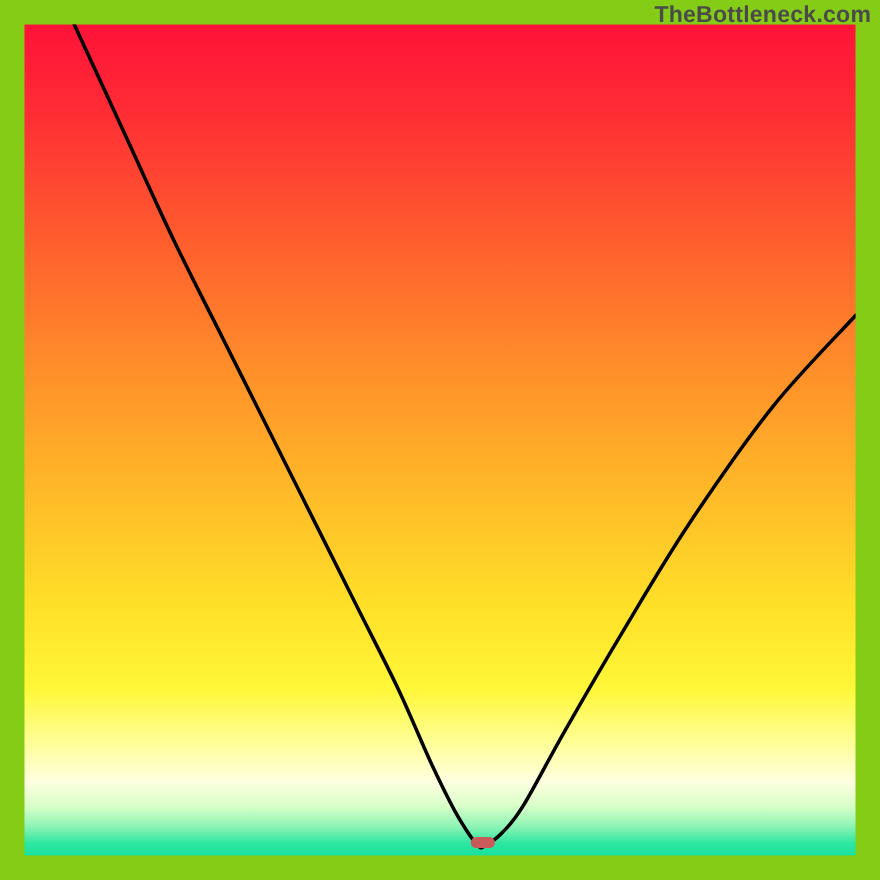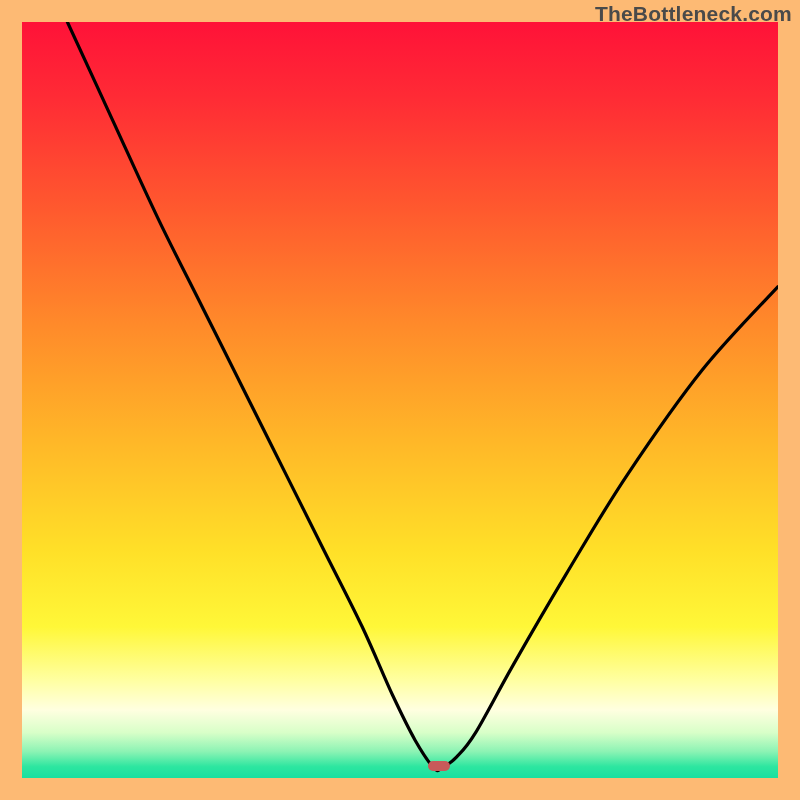--- a/index.html
+++ b/index.html
@@ -8,21 +8,21 @@
     width: 800px;
     height: 800px;
     background: #000;
     overflow: hidden;
     font-family: Arial, Helvetica, sans-serif;
   }
   .frame {
     position: relative;
     width: 800px;
     height: 800px;
-    background: #fdba74;
+    background: #84cc16;
   }
   .watermark {
     position: absolute;
     top: 2px;
     right: 8px;
     color: #4a4a4a;
     font-size: 21px;
     font-weight: 600;
     letter-spacing: 0.2px;
     z-index: 50;

